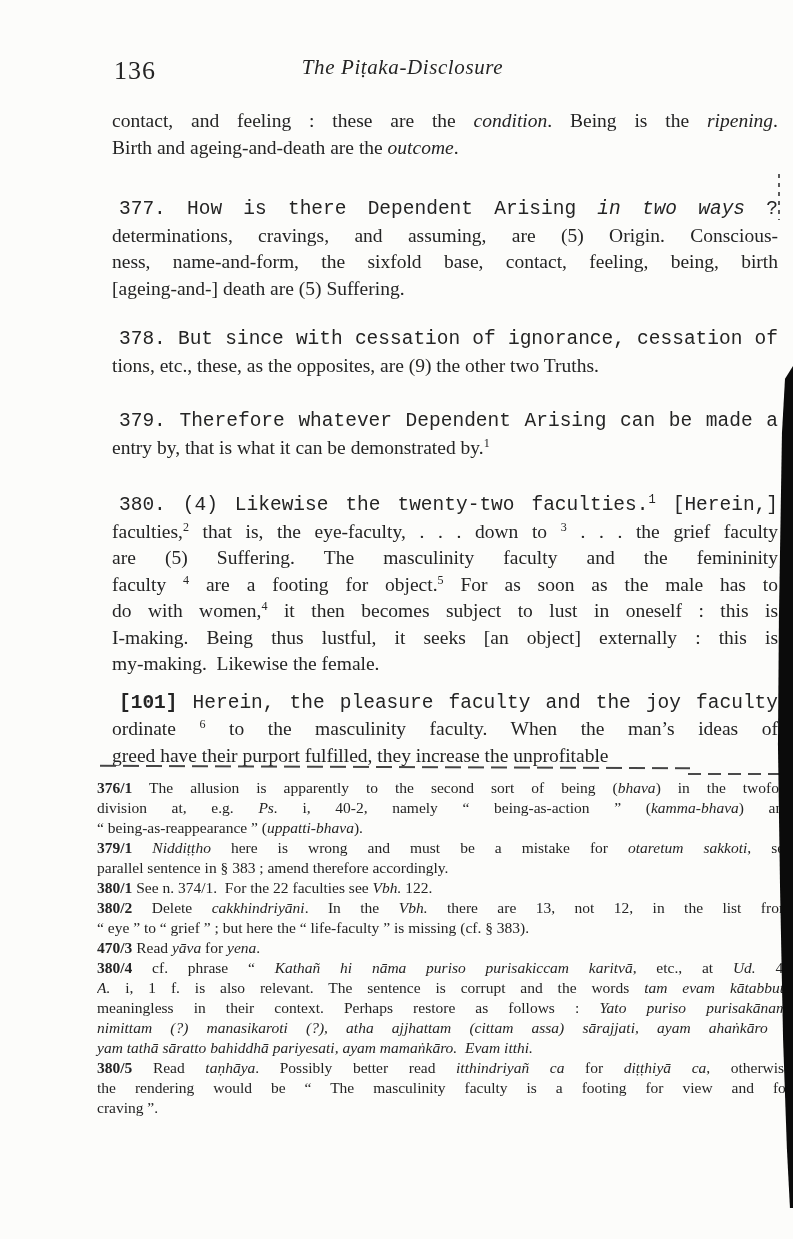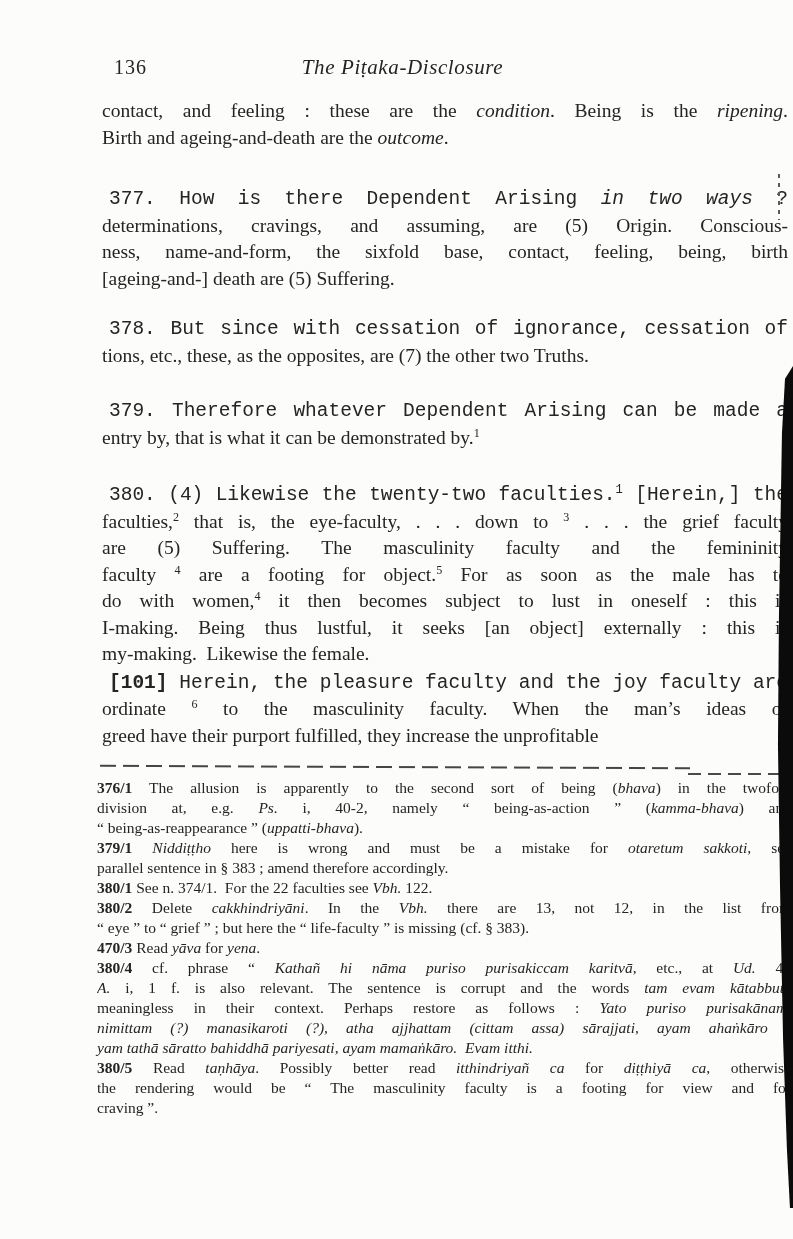--- a/index.html
+++ b/index.html
@@ -2,28 +2,28 @@
 <html><head>
 <meta charset="utf-8">
 <style>
   html,body { margin:0; padding:0; background:#e8e8e6; }
   .page {
     position:relative; width:793px; height:1239px; margin:0 auto;
     background:#fcfcfa; overflow:hidden;
     font-family:"Liberation Serif", serif; color:#242424;
   }
   
-  .pageno { position:absolute; left:114px; top:56px; font-size:20px; letter-spacing:1px; }
+  .pageno { position:absolute; left:114px; top:56px; font-size:26px; letter-spacing:1px; }
   .running-title {
     position:absolute; left:0; right:16px; top:55px; text-align:center; padding-left:28px;
     font-style:italic; font-size:21px; letter-spacing:0.6px;
   }
   
   .body-text { position:absolute; left:100px; top:96px; width:690px; font-size:19.5px; line-height:26.5px; }
-  .para { margin:2px; }
+  .para { margin:12px; }
   .para:nth-of-type(1){ margin-bottom:35px; }
   .para:nth-of-type(2){ margin-bottom:24px; }
   .para:nth-of-type(3){ margin-bottom:29px; }
   .para:nth-of-type(4){ margin-bottom:29px; }
   .para:nth-of-type(5){ margin-bottom:0; }
   .para.indent > .line:first-child { padding-left:7px;font-family:Liberation Mono, monospace; }
   .line { white-space:pre; }
   .line.f { white-space:normal; text-align:justify; text-align-last:justify; overflow:hidden; max-height:26.5px; }
   .it { font-style:italic; }
   .bd { font-weight:bold; }
@@ -65,21 +65,21 @@
         <div class="line"><span>Birth and ageing-and-death are the </span><span class="it">outcome</span><span>.</span></div>
       </div>
       <div class="para indent">
         <div class="line f"><span>377. How is there Dependent Arising </span><span class="it">in two ways</span><span> ?  Ignorance,</span></div>
         <div class="line f"><span>determinations, cravings, and assuming, are (5) Origin.  Conscious-</span></div>
         <div class="line f"><span>ness, name-and-form, the sixfold base, contact, feeling, being, birth</span></div>
         <div class="line"><span>[ageing-and-] death are (5) Suffering.</span></div>
       </div>
       <div class="para indent">
         <div class="line f"><span>378. But since with cessation of ignorance, cessation of determina-</span></div>
-        <div class="line"><span>tions, etc., these, as the opposites, are (7) the other two Truths.</span></div>
+        <div class="line"><span>tions, etc., these, as the opposites, are (9) the other two Truths.</span></div>
       </div>
       <div class="para indent">
         <div class="line f"><span>379. Therefore whatever Dependent Arising can be made a way of</span></div>
         <div class="line"><span>entry by, that is what it can be demonstrated by.</span><span class="sup">1</span></div>
       </div>
       <div class="para indent">
         <div class="line f"><span>380. (4) Likewise the twenty-two faculties.</span><span class="sup">1</span><span>  [Herein,] the twelve</span></div>
         <div class="line f"><span>faculties,</span><span class="sup">2</span><span> that is, the eye-faculty, . . . down to </span><span class="sup">3</span><span> . . . the grief faculty</span></div>
         <div class="line f"><span>are (5) Suffering.  The masculinity faculty and the femininity</span></div>
         <div class="line f"><span>faculty </span><span class="sup">4</span><span> are a footing for object.</span><span class="sup">5</span><span>  For as soon as the male has to</span></div>

